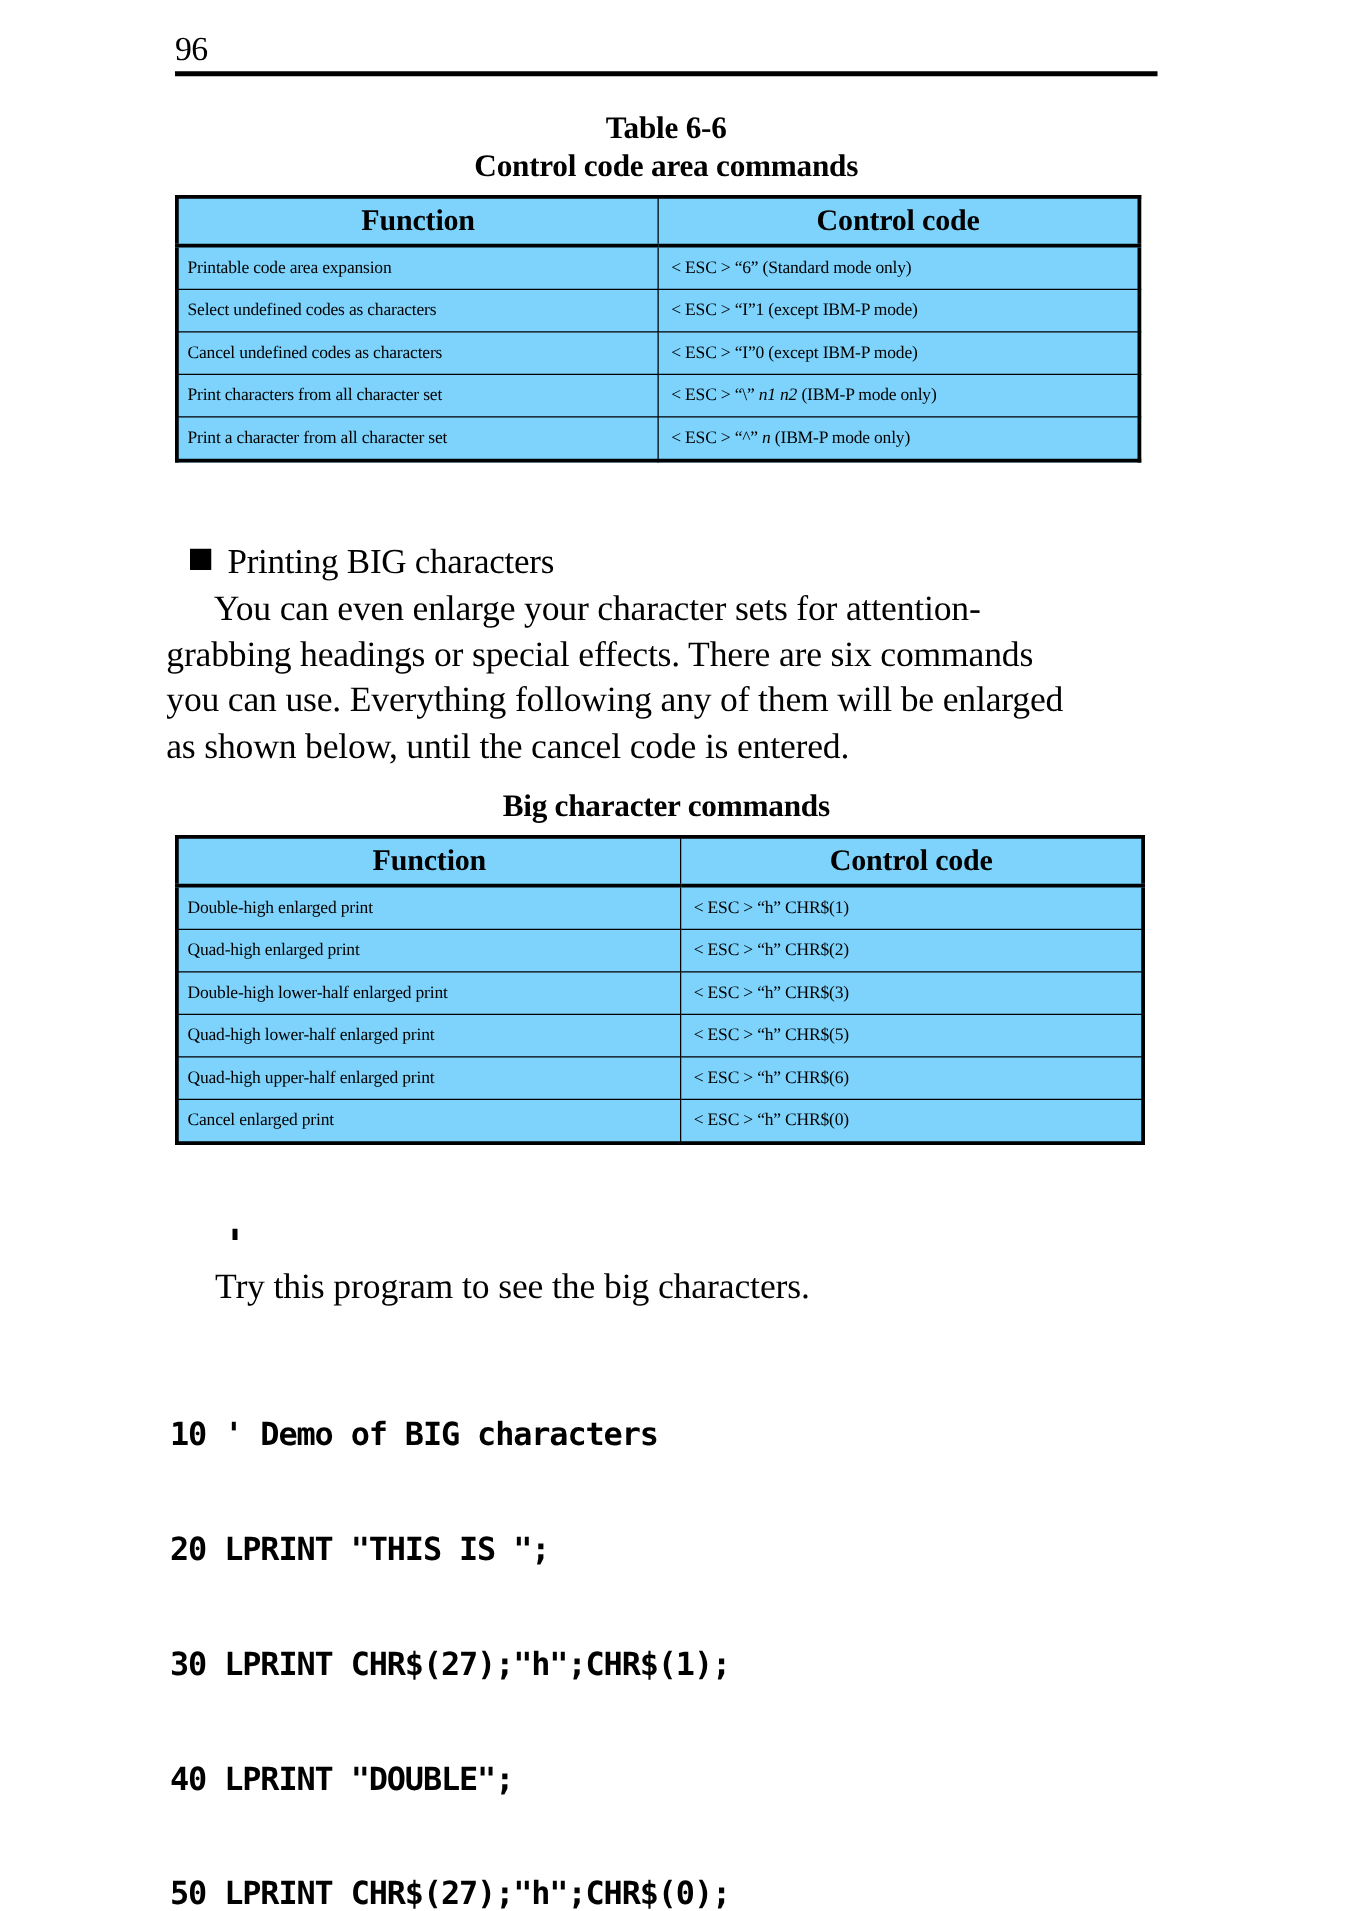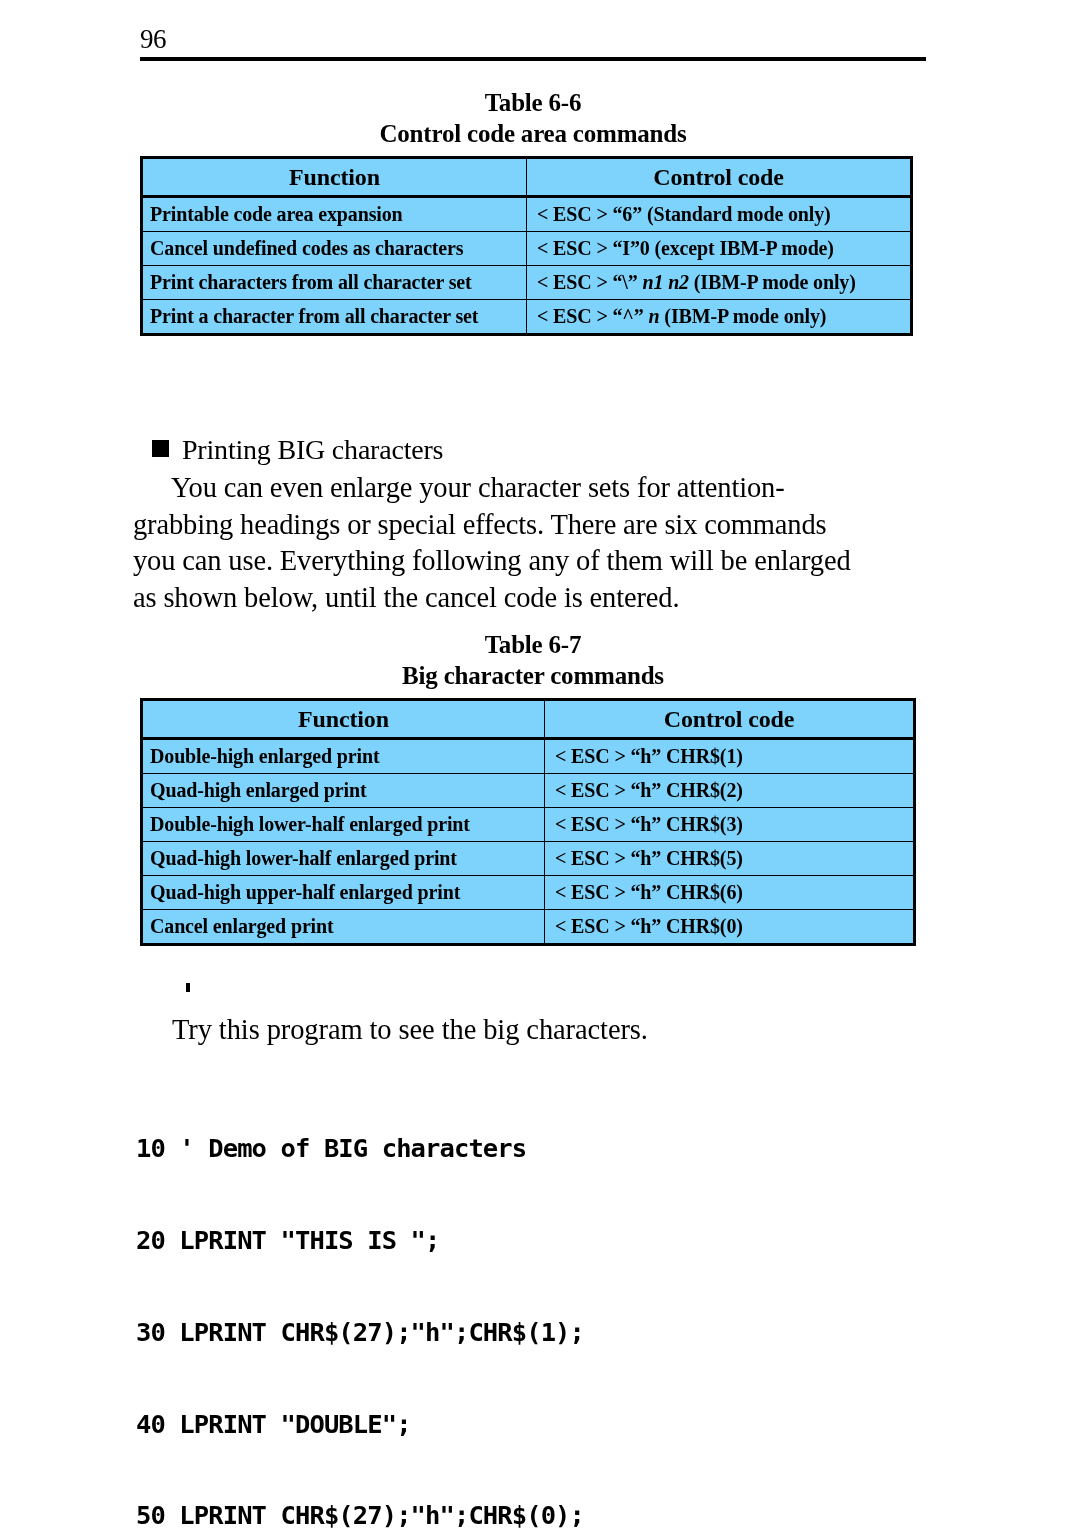--- a/index.html
+++ b/index.html
@@ -58,22 +58,22 @@
 
   table.ctab {
     border-collapse: collapse;
     table-layout: fixed;
     border: 3px solid #000;
     background: #7dd3fc;
   }
   table.ctab td, table.ctab th {
     border: 1.6px solid #000;
     padding: 0;
-    font-weight: 700;
-    font-size: 20px;
+    font-weight: 400;
+    font-size: 14px;
     vertical-align: middle;
     height: 33px;
     letter-spacing: -0.15px;
   }
   table.ctab thead th {
     font-weight: bold;
     font-size: 24px;
     text-align: center;
     height: 36px;
     border-bottom: 3px solid #000;
@@ -169,20 +169,24 @@
         <th>Function</th>
         <th>Control code</th>
       </tr>
     </thead>
     <tbody>
       <tr>
         <td class="fn">Printable code area expansion</td>
         <td class="cc">&lt; ESC &gt; “6” (Standard mode only)</td>
       </tr>
       <tr>
+        <td class="fn">Select undefined codes as characters</td>
+        <td class="cc">&lt; ESC &gt; “I”1 (except IBM-P mode)</td>
+      </tr>
+      <tr>
         <td class="fn">Cancel undefined codes as characters</td>
         <td class="cc">&lt; ESC &gt; “I”0 (except IBM-P mode)</td>
       </tr>
       <tr>
         <td class="fn">Print characters from all character set</td>
         <td class="cc"><span>&lt; ESC &gt; “\” </span><span class="ital">n1 n2</span><span> (IBM-P mode only)</span></td>
       </tr>
       <tr>
         <td class="fn">Print a character from all character set</td>
         <td class="cc"><span>&lt; ESC &gt; “^” </span><span class="ital">n</span><span> (IBM-P mode only)</span></td>
@@ -197,21 +201,20 @@
 
 <div class="para" style="left:133px; top:470px; width:790px;">
   <span class="para-line" style="padding-left:38px;">You   can   even   enlarge   your   character   sets   for   attention-</span>
   <span class="para-line">grabbing headings or special effects. There are six commands</span>
   <span class="para-line">you can use. Everything following any of them will be enlarged</span>
   <span class="para-line">as shown below, until the cancel code is entered.</span>
 </div>
 
 <div class="table-block" style="left:140px; top:630px; width:786px;">
   <div class="table-caption">
-    <div class="caption-line1">Table 6-7</div>
     <div class="caption-line2">Big character commands</div>
   </div>
 
   <table class="ctab" style="width:773px; margin-top:6px;">
     <colgroup>
       <col style="width:403px;">
       <col style="width:370px;">
     </colgroup>
     <thead>
       <tr>

